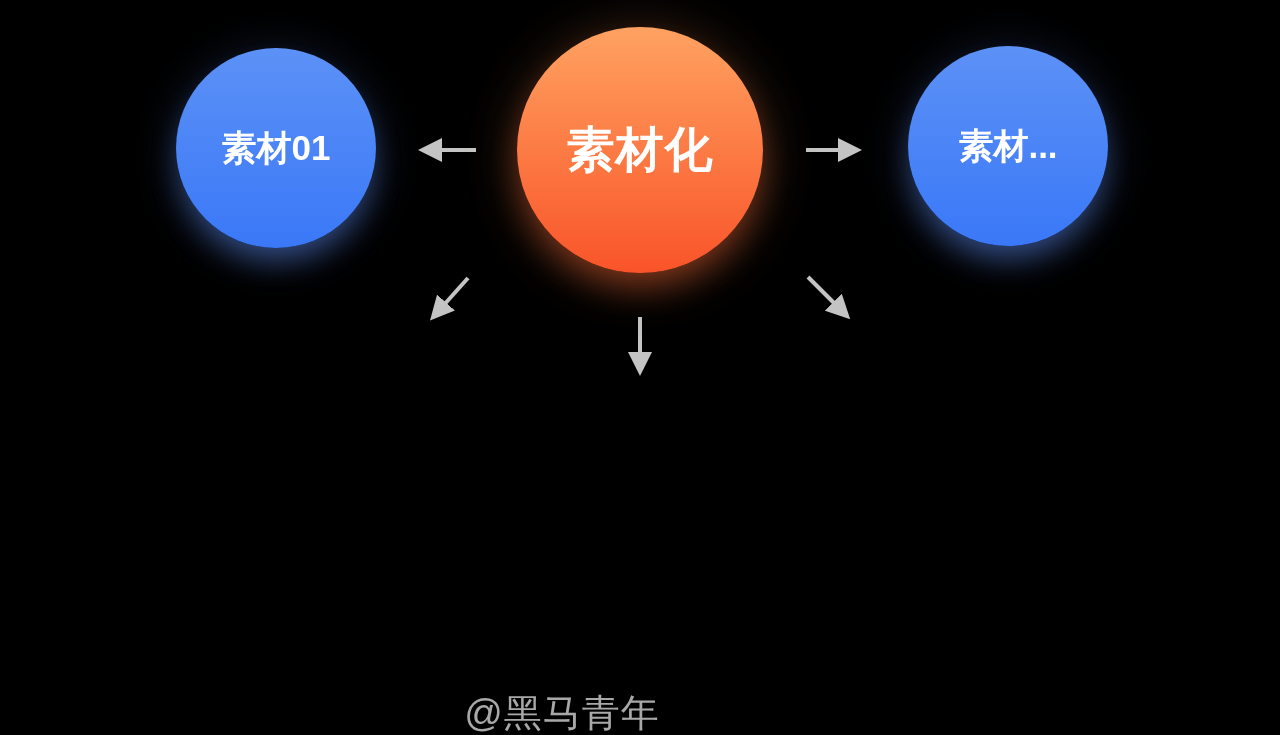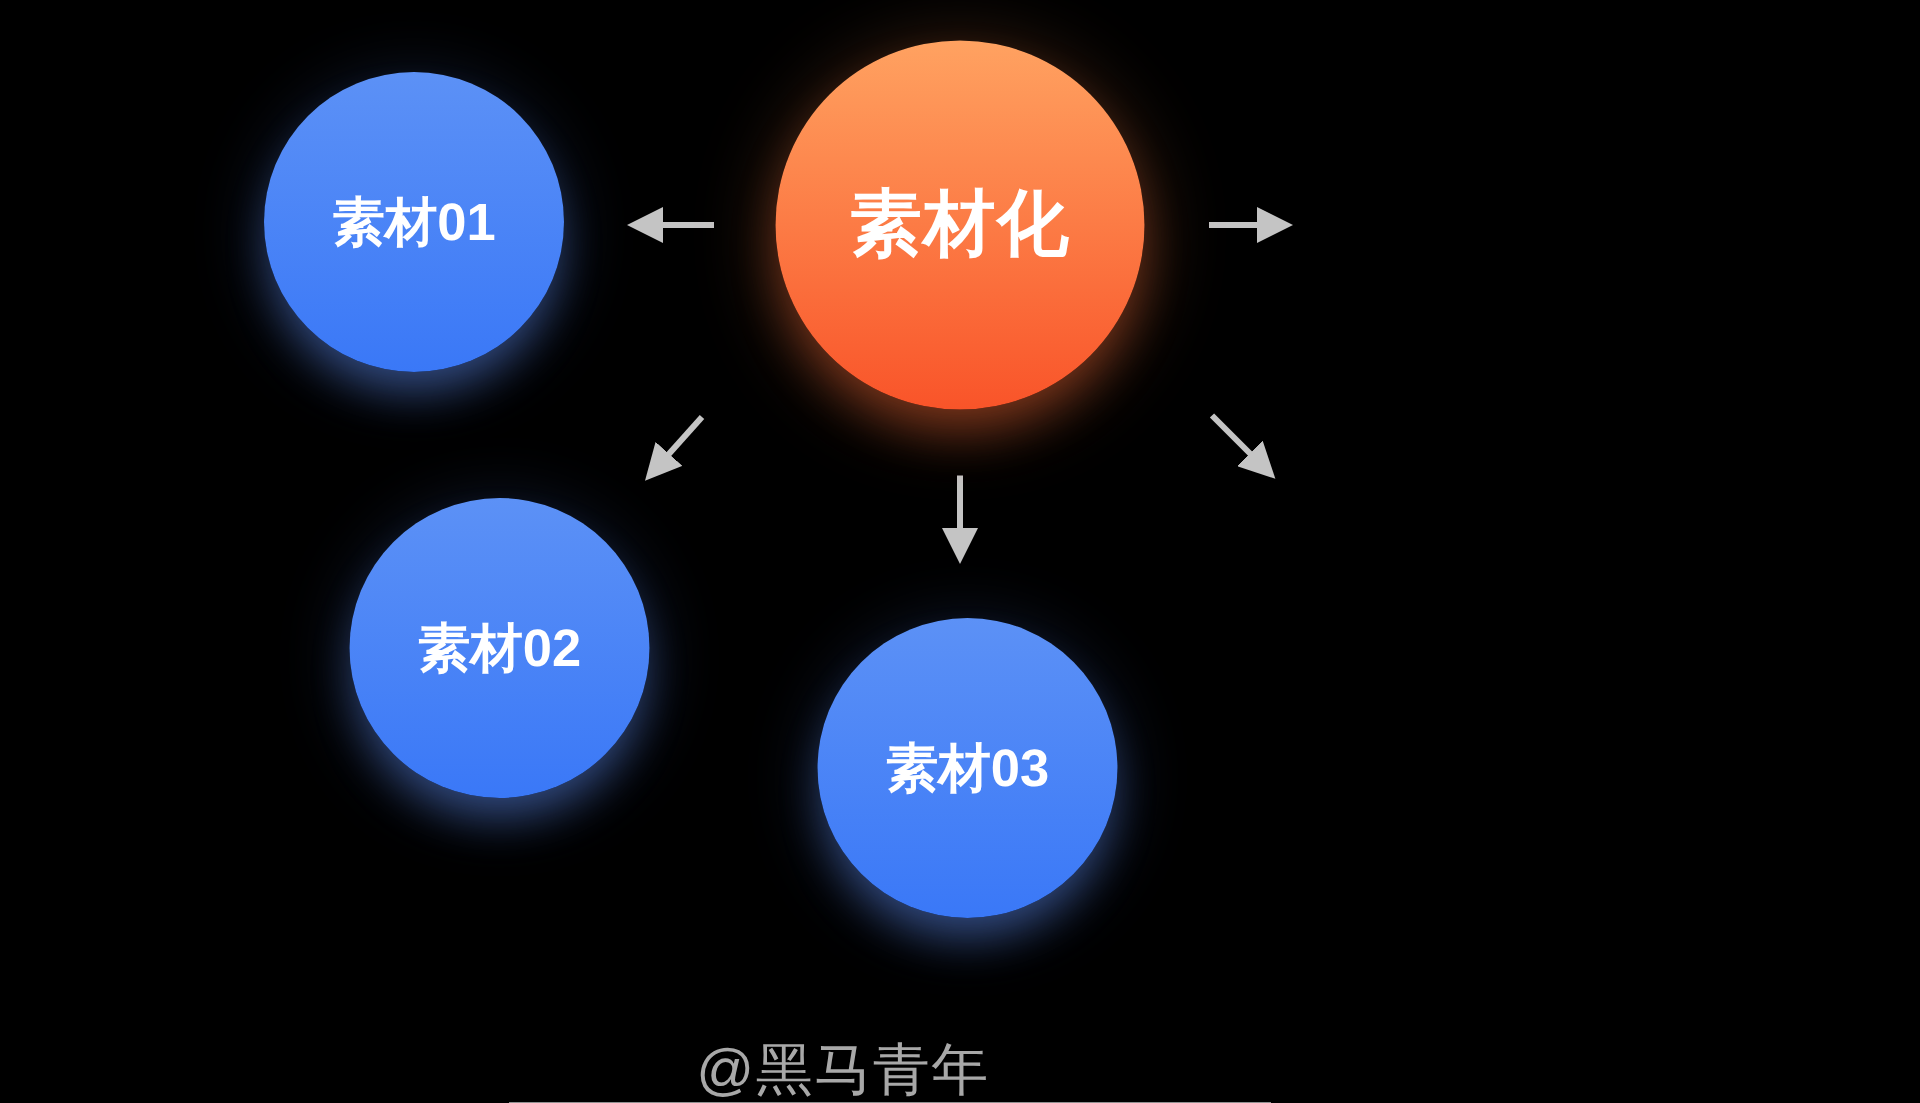--- a/index.html
+++ b/index.html
@@ -58,25 +58,22 @@
   <div class="node node-center" style="left:517px;top:27px;">
     <div>
       <div>素材化</div>
     </div>
   </div>
 
   <div class="node node-blue" style="left:176px;top:48px;text-align:right;">
     <span>素材01</span>
   </div>
 
-
-  <div class="node node-blue" style="left:233px;top:332px;">
-    <span>素材02</span>
+  <div class="node node-blue" style="left:908px;top:46px;">
+    <span>素材...</span>
   </div>
 
-  <div class="node node-blue" style="left:545px;top:412px;">
-    <span>素材03</span>
-  </div>
+
 
 
   <div class="watermark">@黑马青年</div>
 
 </div>
 
 </body></html>

